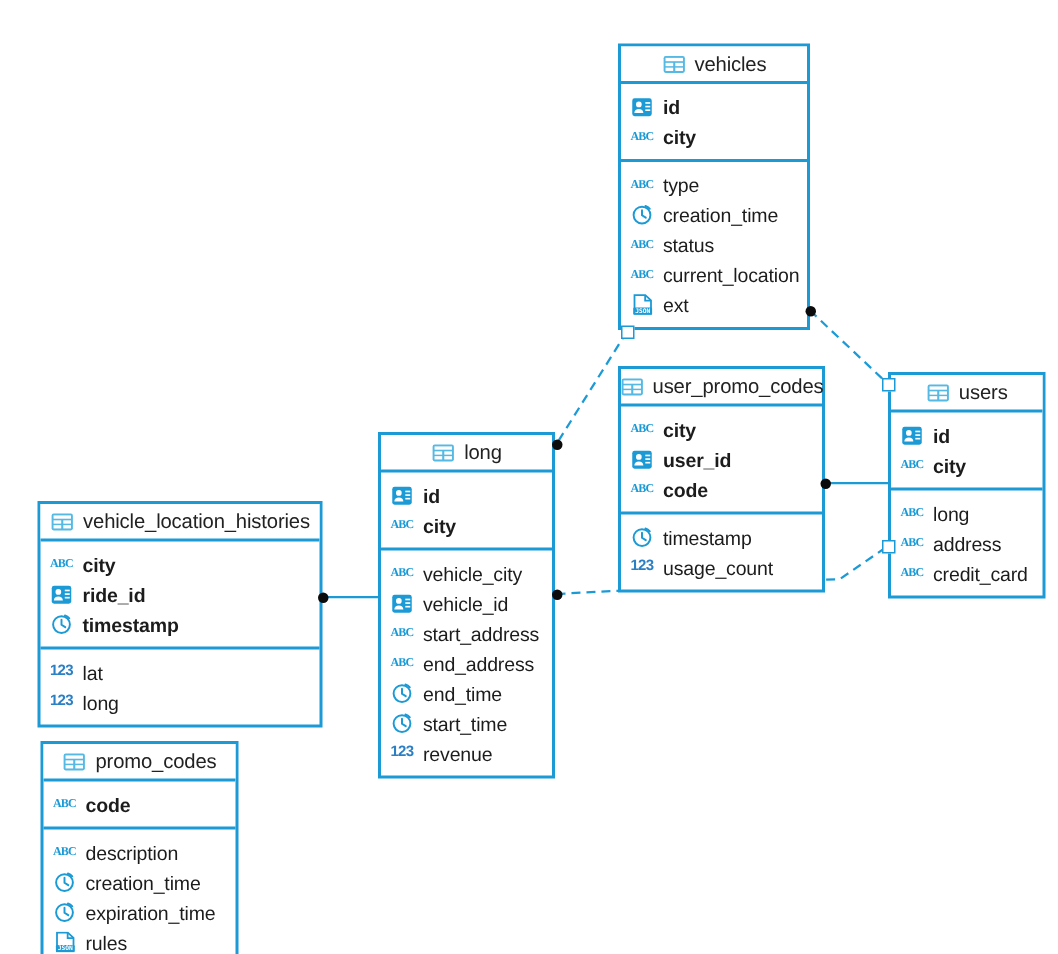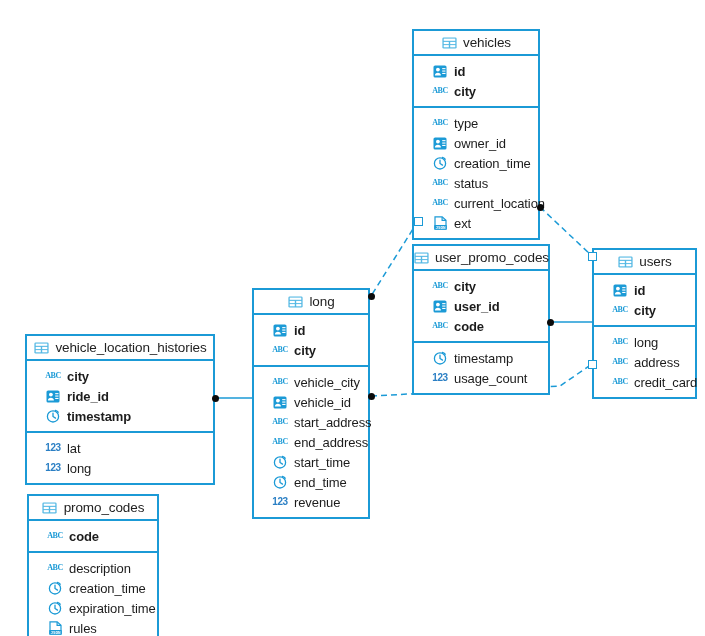--- a/index.html
+++ b/index.html
@@ -46,21 +46,21 @@
     padding: 0 8px;
     background: #ffffff;
   }
   .tbl-title .tname {
     font-size: 13.5px;
     color: #222222;
     white-space: nowrap;
     letter-spacing: -0.1px;
   }
   .grp {
-    padding: 5px 0 5px 12px;
+    padding: 5px 0 5px 0;
   }
   .grp.keys {
     border-bottom: 2px solid #1b9ad6;
   }
   .row {
     display: flex;
     align-items: center;
     gap: 6px;
     padding: 1px 7px 1px 6px;
     height: 18px;
@@ -173,33 +173,20 @@
           <span class="fname">city</span>
         </div>
       </div>
       <div class="grp">
         <div class="row">
           <span class="ico ico-abc">ABC</span>
           <span class="fname">type</span>
         </div>
         <div class="row">
           <span class="ico">
-            <svg width="14" height="13" viewBox="0 0 14 13">
-              <rect x="0.5" y="0.5" width="13" height="12" rx="1.6" fill="#1b9ad6"></rect>
-              <circle cx="4.9" cy="4.6" r="1.9" fill="#ffffff"></circle>
-              <path d="M1.9 10.4c0-1.7 1.3-2.7 3-2.7s3 1 3 2.7z" fill="#ffffff"></path>
-              <rect x="9.2" y="3.1" width="3.3" height="1.1" fill="#ffffff"></rect>
-              <rect x="9.2" y="5.5" width="3.3" height="1.1" fill="#ffffff"></rect>
-              <rect x="9.2" y="7.9" width="3.3" height="1.1" fill="#ffffff"></rect>
-            </svg>
-          </span>
-          <span class="fname">owner_id</span>
-        </div>
-        <div class="row">
-          <span class="ico">
             <svg width="14" height="14" viewBox="0 0 14 14">
               <circle cx="7" cy="7.4" r="5.6" fill="#ffffff" stroke="#1b9ad6" stroke-width="1.3"></circle>
               <path d="M7 4.2V7.5l2.5 1.6" stroke="#1b9ad6" stroke-width="1.3" fill="none" stroke-linecap="round"></path>
               <path d="M9.3 1.3c1.2.3 2.2 1 2.9 1.9" stroke="#1b9ad6" stroke-width="1.3" fill="none" stroke-linecap="round"></path>
             </svg>
           </span>
           <span class="fname">creation_time</span>
         </div>
         <div class="row">
           <span class="ico ico-abc">ABC</span>
@@ -384,31 +371,31 @@
           <span class="fname">end_address</span>
         </div>
         <div class="row">
           <span class="ico">
             <svg width="14" height="14" viewBox="0 0 14 14">
               <circle cx="7" cy="7.4" r="5.6" fill="#ffffff" stroke="#1b9ad6" stroke-width="1.3"></circle>
               <path d="M7 4.2V7.5l2.5 1.6" stroke="#1b9ad6" stroke-width="1.3" fill="none" stroke-linecap="round"></path>
               <path d="M9.3 1.3c1.2.3 2.2 1 2.9 1.9" stroke="#1b9ad6" stroke-width="1.3" fill="none" stroke-linecap="round"></path>
             </svg>
           </span>
+          <span class="fname">end_time</span>
+        </div>
+        <div class="row">
+          <span class="ico">
+            <svg width="14" height="14" viewBox="0 0 14 14">
+              <circle cx="7" cy="7.4" r="5.6" fill="#ffffff" stroke="#1b9ad6" stroke-width="1.3"></circle>
+              <path d="M7 4.2V7.5l2.5 1.6" stroke="#1b9ad6" stroke-width="1.3" fill="none" stroke-linecap="round"></path>
+              <path d="M9.3 1.3c1.2.3 2.2 1 2.9 1.9" stroke="#1b9ad6" stroke-width="1.3" fill="none" stroke-linecap="round"></path>
+            </svg>
+          </span>
           <span class="fname">start_time</span>
-        </div>
-        <div class="row">
-          <span class="ico">
-            <svg width="14" height="14" viewBox="0 0 14 14">
-              <circle cx="7" cy="7.4" r="5.6" fill="#ffffff" stroke="#1b9ad6" stroke-width="1.3"></circle>
-              <path d="M7 4.2V7.5l2.5 1.6" stroke="#1b9ad6" stroke-width="1.3" fill="none" stroke-linecap="round"></path>
-              <path d="M9.3 1.3c1.2.3 2.2 1 2.9 1.9" stroke="#1b9ad6" stroke-width="1.3" fill="none" stroke-linecap="round"></path>
-            </svg>
-          </span>
-          <span class="fname">end_time</span>
         </div>
         <div class="row">
           <span class="ico ico-123">123</span>
           <span class="fname">revenue</span>
         </div>
       </div>
     </div>
     <div class="tbl" style="left: 25px; top: 334px; width: 190px;">
       <div class="tbl-title">
         <span class="ico">

